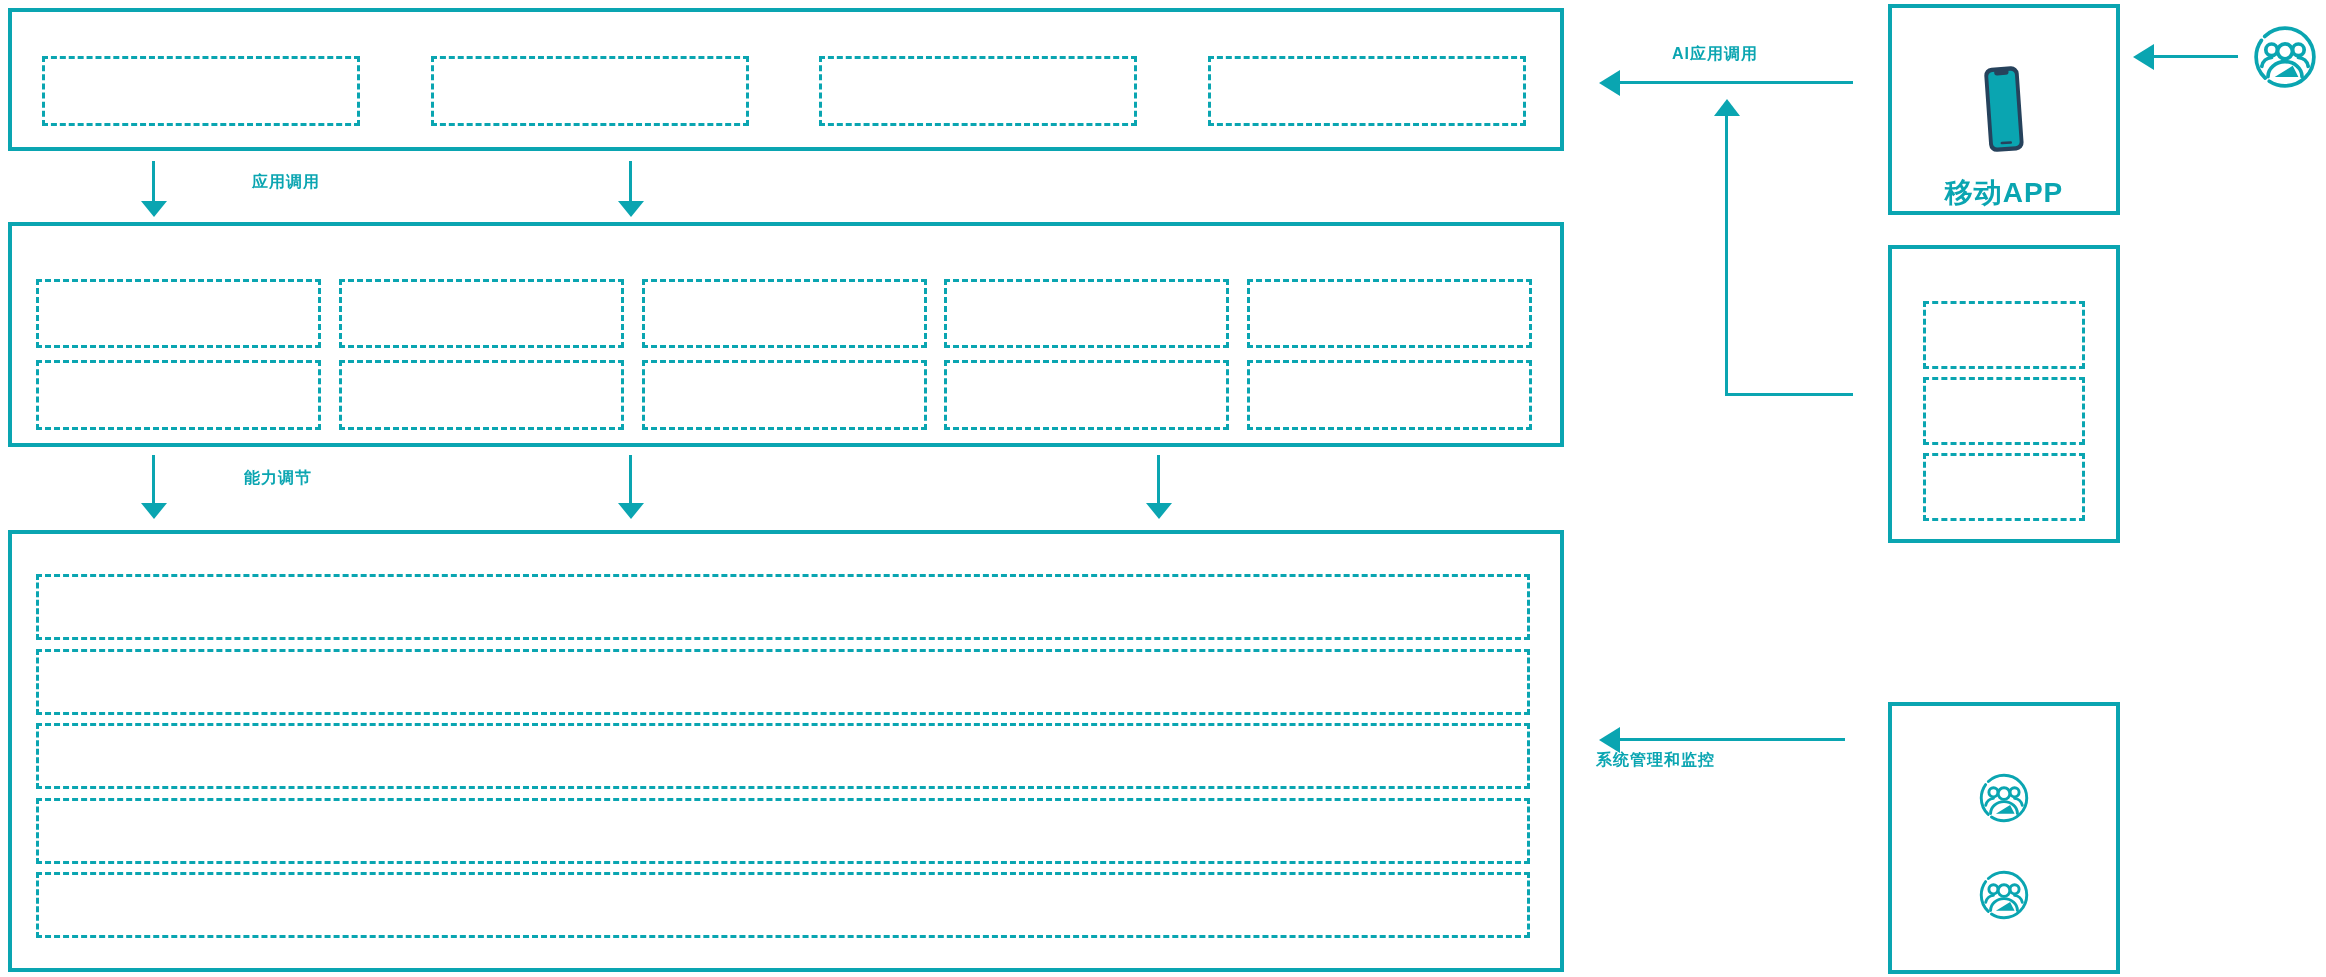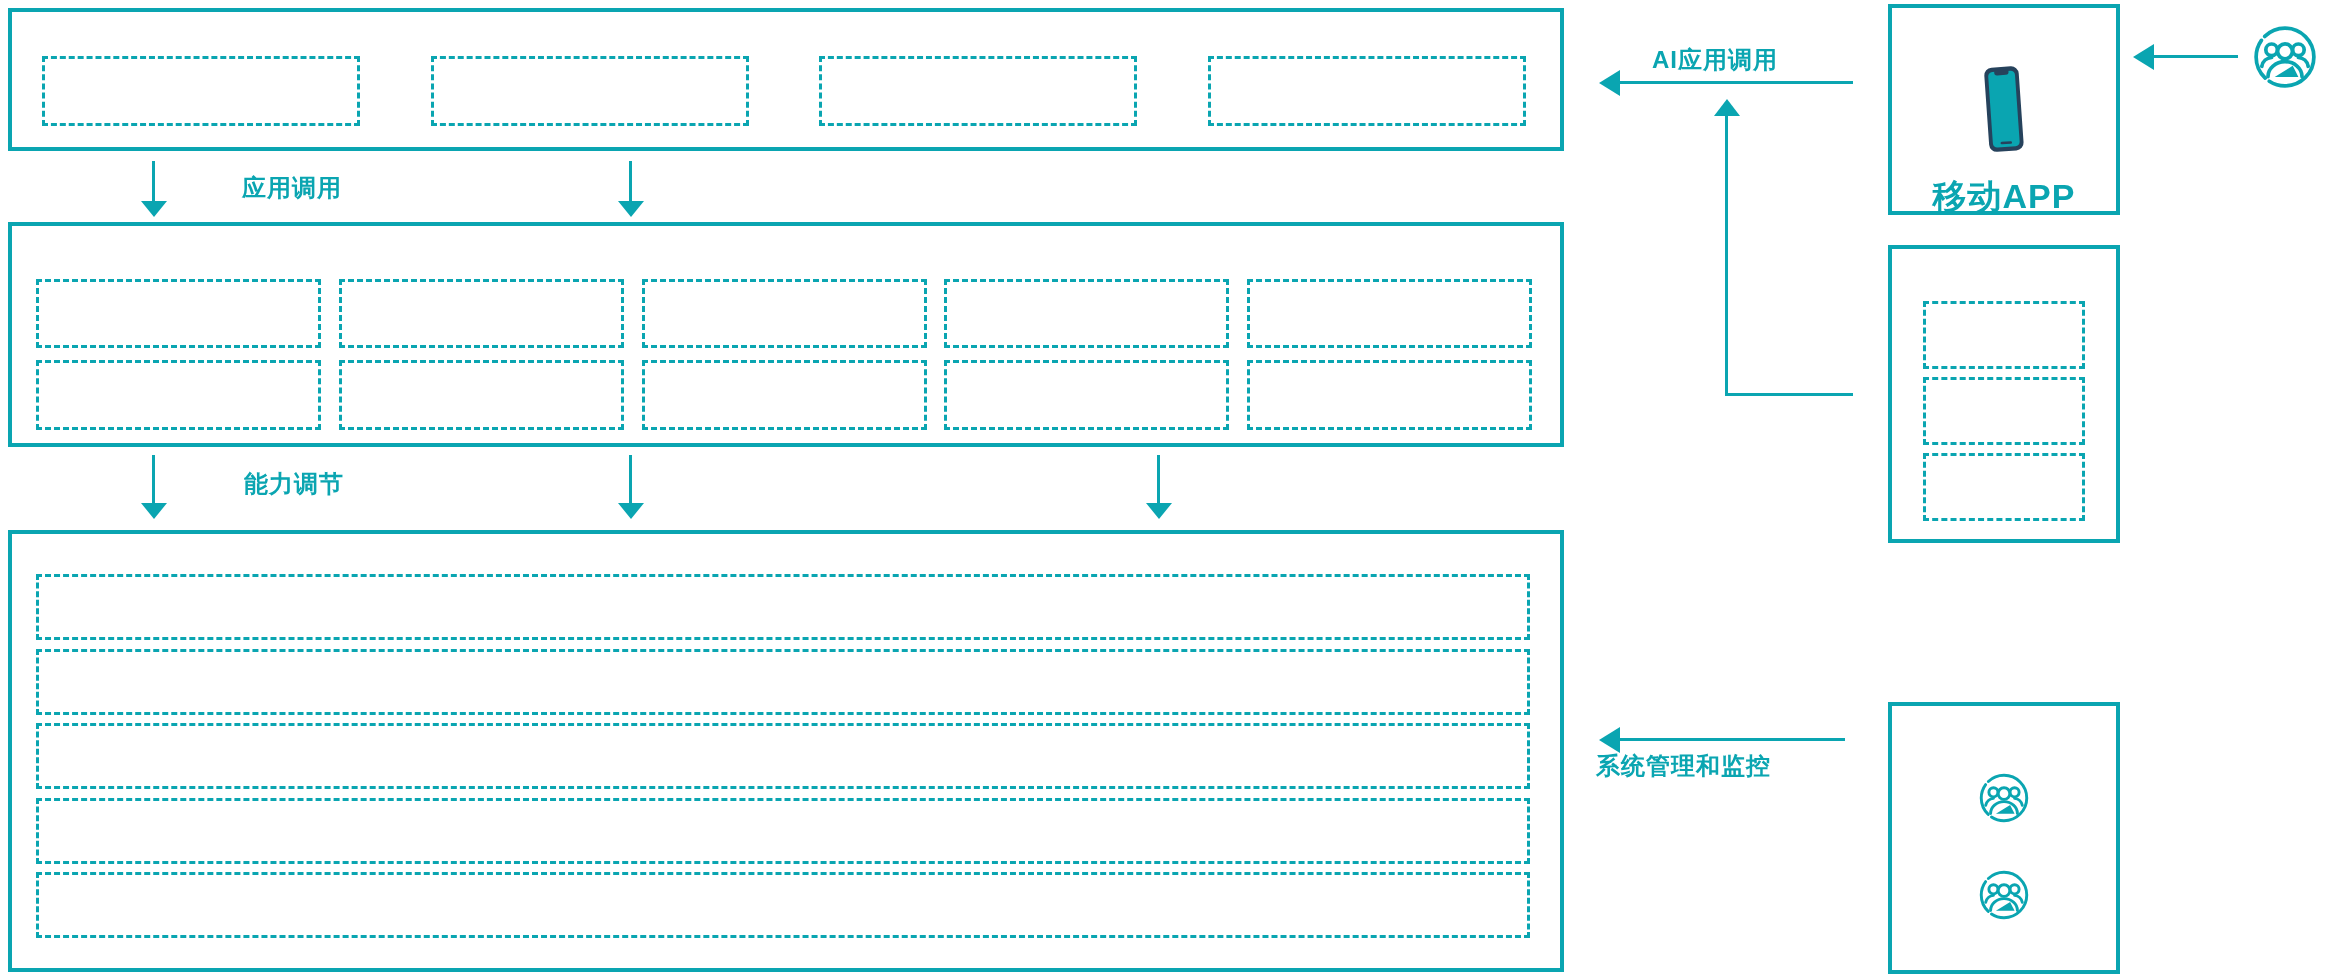--- a/index.html
+++ b/index.html
@@ -59,21 +59,21 @@
   #channel-slots {
     position: absolute; left: 0; right: 0; top: 52px;
     display: flex; flex-direction: column; align-items: center; gap: 8px;
   }
   #channel-slots .slot { width: 162px; height: 68px; }
 
   
   .flow-label {
     position: absolute;
     color: var(--teal);
-    font-size: 24px;
+    font-size: 16px;
     font-weight: bold;
     letter-spacing: 1px;
     white-space: nowrap;
   }
 
   
   .shaft-v { position: absolute; width: 3px; background: var(--teal); }
   .shaft-h { position: absolute; height: 3px; background: var(--teal); }
   .head-down {
     position: absolute; left: 50%; bottom: -16px; transform: translateX(-50%);
@@ -95,21 +95,21 @@
   }
 
   
   #box-mobile { display: block; }
   #phone-wrap {
     position: absolute; left: 50%; top: 54px; transform: translateX(-50%);
   }
   #mobile-label {
     position: absolute; left: 0; right: 0; top: 166px;
     text-align: center; color: var(--teal);
-    font-size: 34px; font-weight: bold; letter-spacing: 1px;
+    font-size: 28px; font-weight: bold; letter-spacing: 1px;
   }
 
   
   #admin-icons {
     position: absolute; left: 0; right: 0; top: 66px;
     display: flex; flex-direction: column; align-items: center; gap: 45px;
   }
 
   .users-icon-wrap { width: 52px; height: 52px; }
   .users-icon-wrap svg { width: 100%; height: 100%; }
@@ -130,21 +130,21 @@
         <div class="slot"></div>
       </div>
   </div>
 
   <div class="shaft-v" style="left:152px; top:161px; height:40px;">
     <div class="head-down"></div>
   </div>
   <div class="shaft-v" style="left:629px; top:161px; height:40px;">
     <div class="head-down"></div>
   </div>
-  <div class="flow-label" style="left:242px; top:172px;font-family:Liberation Serif, serif;">应用调用</div>
+  <div class="flow-label" style="left:252px; top:172px;font-family:Liberation Serif, serif;">应用调用</div>
 
   <div class="layer-box" id="layer-cap" style="left:8px; top:222px; width:1556px; height:225px;">
     <div class="cap-row" id="cap-row-1">
       <div class="slot"></div>
     <div class="slot"></div>
         <div class="slot"></div>
         <div class="slot"></div>
         <div class="slot"></div>
       </div>
     <div class="cap-row" id="cap-row-2">

